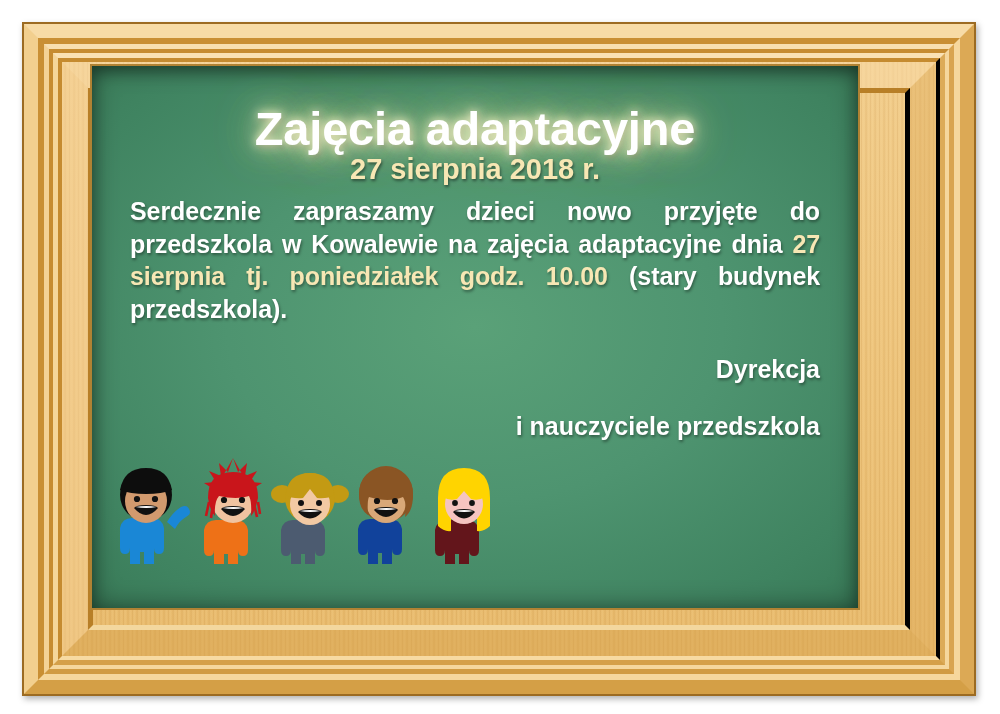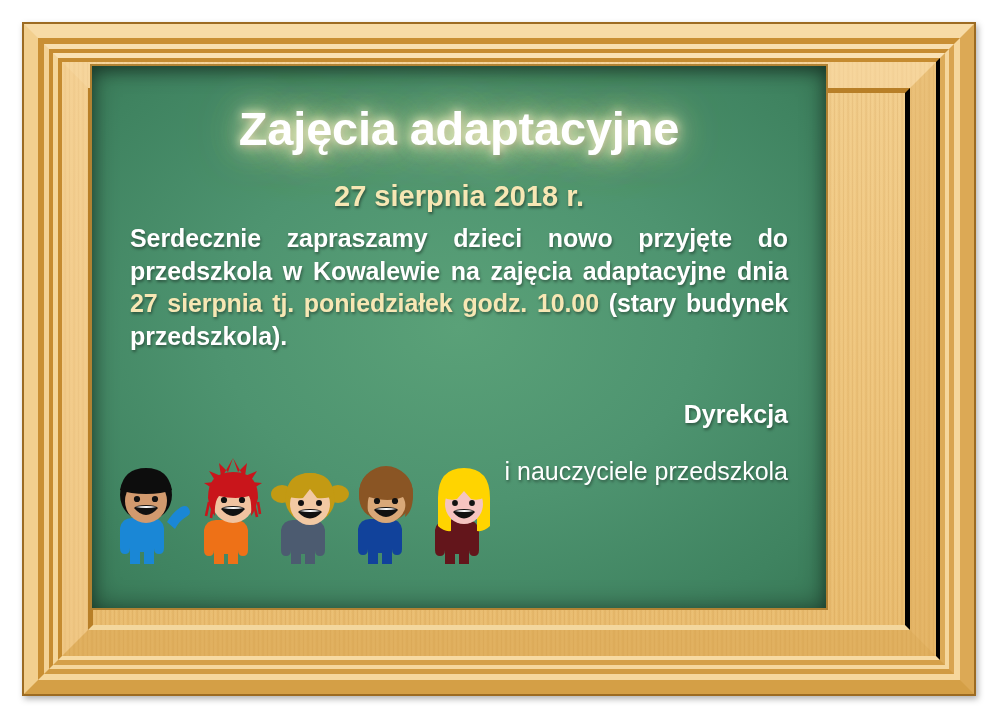--- a/index.html
+++ b/index.html
@@ -55,52 +55,51 @@
       border-left-color:rgba(247,212,155,.45);
       border-right-color:rgba(222,172,90,.40);
       border-bottom-color:rgba(214,161,76,.45);}
   .b8{left:64px;top:64px;right:64px;bottom:64px;
       border-style:solid;border-width:5px;
       border-top-color:#b87f27;border-left-color:#b87f27;
       border-right-color:#f3d characteristics;border-bottom-color:#f3d79e;}
 
   
   #board{
-    position:absolute;left:92px;top:66px;width:691px;height:542px;
+    position:absolute;left:92px;top:66px;width:766px;height:542px;
     background:
       radial-gradient(ellipse 95% 95% at 50% 48%, #5aa178 0%, #4e9470 34%, #3f8360 64%, #33714f 88%, #2b6446 100%);
     box-shadow: inset 0 0 26px rgba(0,0,0,.42), inset 0 6px 14px rgba(0,0,0,.30), 0 0 0 2px #b08233;
-    padding-left: 43px;
   }
   #board-inner{position:absolute;inset:0;padding:26px 38px 0 38px;box-sizing:border-box;}
 
   
   #title{
     text-align:center;color:#ffffff;font-weight:bold;font-size:47px;line-height:1.05;
     letter-spacing:-.2px;margin-top:12px;
     text-shadow:
       0 0 10px rgba(255,250,205,.95),
       0 0 22px rgba(252,246,190,.85),
       0 0 40px rgba(248,242,170,.60),
       0 0 64px rgba(245,238,150,.42),
       2px 3px 4px rgba(0,0,0,.35);
   }
   #date{
     text-align:center;color:#f7e7b4;font-weight:bold;font-size:29px;
-    margin-top:27px;text-shadow:1px 2px 3px rgba(0,0,0,.45);
+    text-shadow:1px 2px 3px rgba(0,0,0,.45);
   }
   #body-text{
     margin-top:9px;text-align:justify;color:#ffffff;font-weight:bold;
     font-size:25px;line-height:1.30;letter-spacing:-.1px;
     text-shadow:1px 2px 3px rgba(0,0,0,.40);
   }
   #body-text .hl{color:#f7e7b4;}
   #sig1{text-align:right;color:#ffffff;font-weight:bold;font-size:25px;
-        margin-top:48px;text-shadow:1px 2px 3px rgba(0,0,0,.40);}
-  #sig2{text-align:right;color:#ffffff;font-weight:normal;font-size:25px;
+        margin-top:30px;text-shadow:1px 2px 3px rgba(0,0,0,.40);}
+  #sig2{text-align:right;color:#ffffff;font-weight:bold;font-size:25px;
         margin-top:28px;text-shadow:1px 2px 3px rgba(0,0,0,.40);}
 
   
   #kids{position:absolute;left:18px;bottom:44px;display:flex;align-items:flex-end;gap:-2px;}
   #kids svg{display:block;margin-right:-4px;}
 </style>
 </head>
 <body>
 
 <div id="stage">

